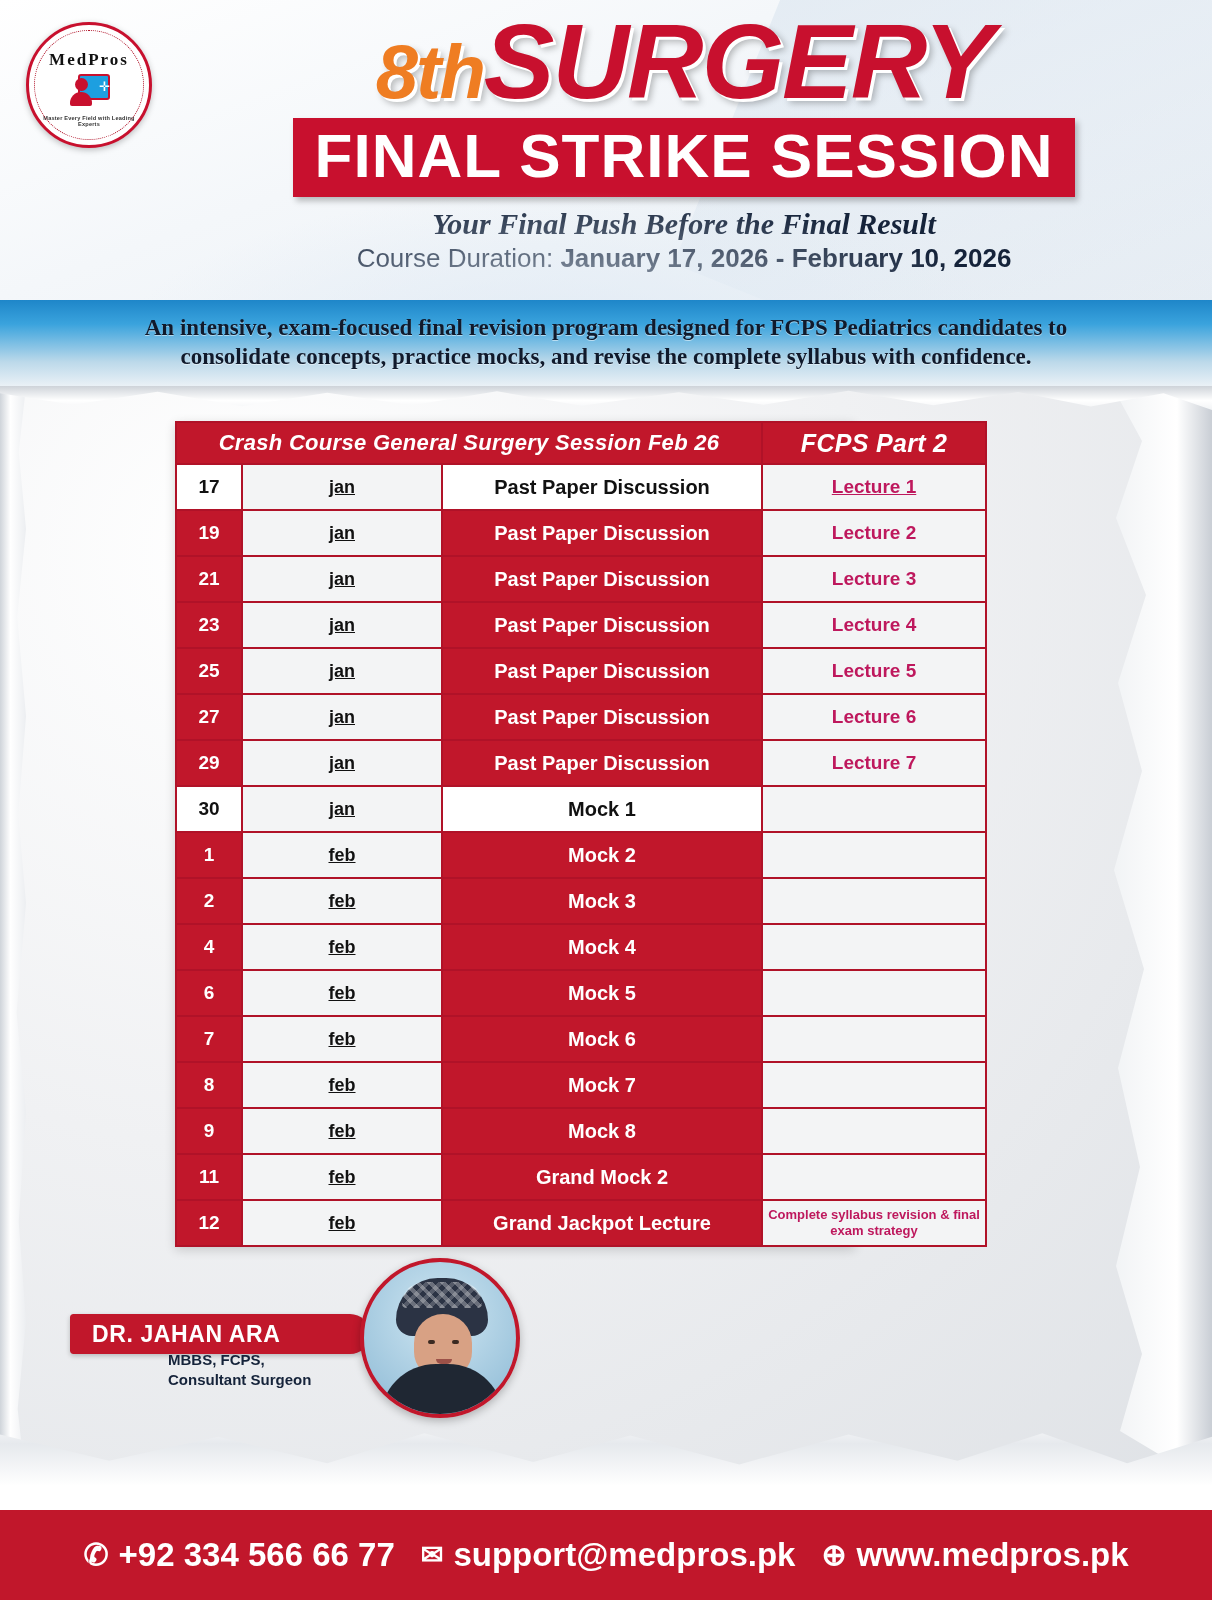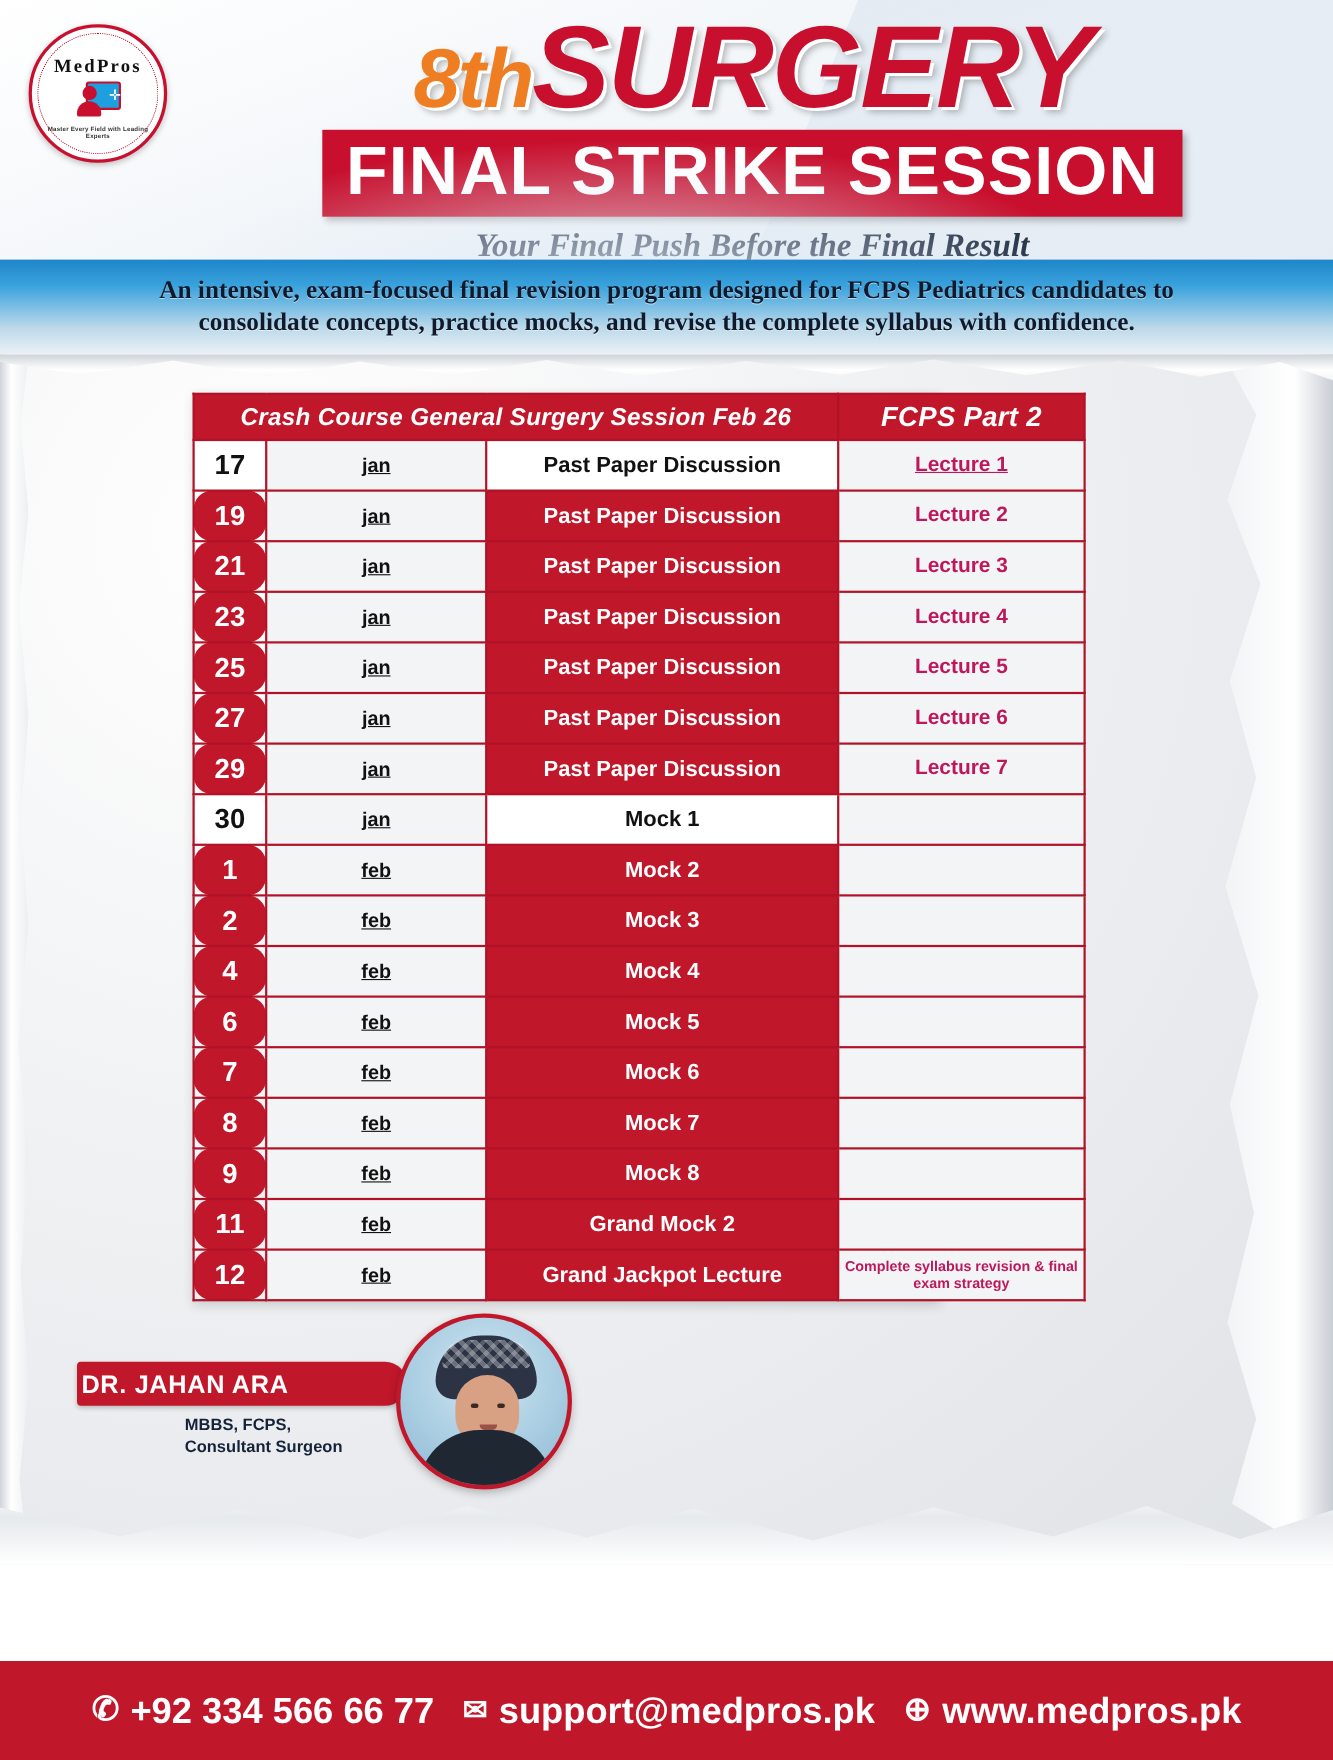--- a/index.html
+++ b/index.html
@@ -9,21 +9,21 @@
     height: 1600px;
     font-family: "Liberation Sans", sans-serif;
     background: #ffffff;
     overflow: hidden;
     position: relative;
   }
 
   
   .header {
     position: relative;
-    height: 236px;
+    height: 300px;
     background: linear-gradient(160deg, #ffffff 0%, #f4f7fa 40%, #e8eef4 100%);
     overflow: hidden;
   }
   .header::before {
     content: "";
     position: absolute;
     right: -60px; top: -140px;
     width: 520px; height: 520px;
     background: linear-gradient(135deg, rgba(220,230,240,.85), rgba(255,255,255,0));
     transform: rotate(22deg);
@@ -229,22 +229,21 @@
     font-style: italic;
     height: 42px;
     letter-spacing: .3px;
   }
   .hdr-left { font-size: 22px; }
   .hdr-right { font-size: 25px; }
 
   tr.band td { height: 46px; }
   td.day {
     font-weight: bold;
-    font-size: 25px;
-    border-radius: 17px;
+    font-size: 19px;
   }
   td.mon {
     font-weight: bold;
     font-size: 18px;
   }
   td.mon span { text-decoration: underline; }
   td.topic {
     font-weight: bold;
     font-size: 20px;
   }
@@ -273,30 +272,30 @@
   td.empty { background: #f3f4f5; }
 
   
   .presenter {
     position: absolute;
     left: 70px; bottom: 58px;
     width: 420px; height: 170px;
   }
   .name-plate {
     position: absolute;
-    left: 0; top: 44px;
+    left: 0; top: 56px;
     width: 300px; height: 40px;
     background: #c1172b;
     border-radius: 4px 22px 22px 4px;
     color: #ffffff;
     font-weight: bold;
     font-size: 23px;
     letter-spacing: .6px;
     display: flex; align-items: center;
-    padding-left: 4px;
+    padding-left: 22px;
     box-shadow: 0 2px 5px rgba(0,0,0,.22);
   }
   .cred {
     position: absolute;
     left: 98px; top: 92px;
     font-size: 15px;
     font-weight: bold;
     color: #15233a;
     line-height: 1.35;
   }

